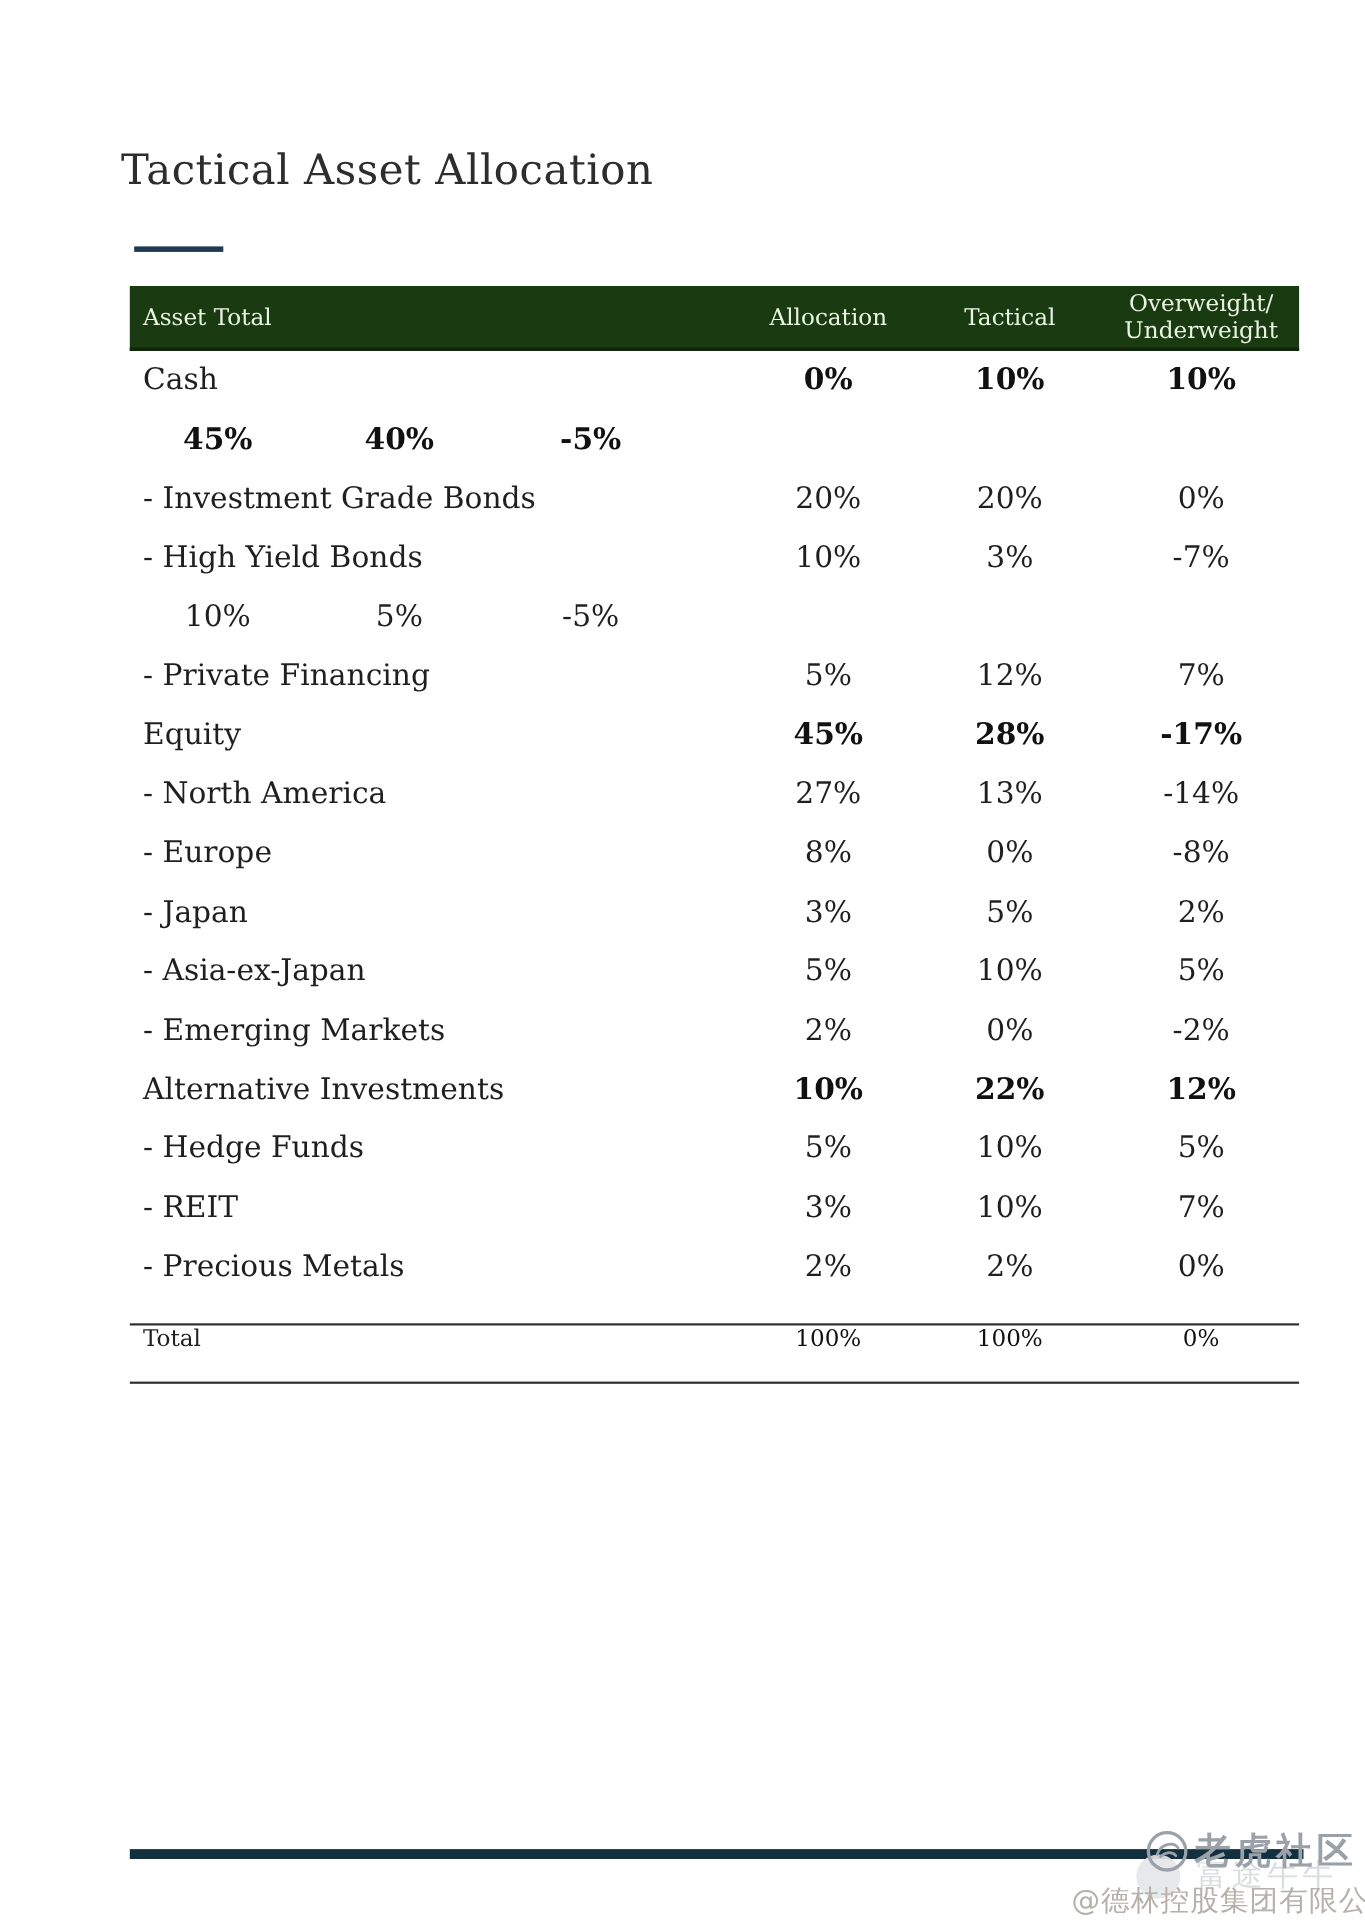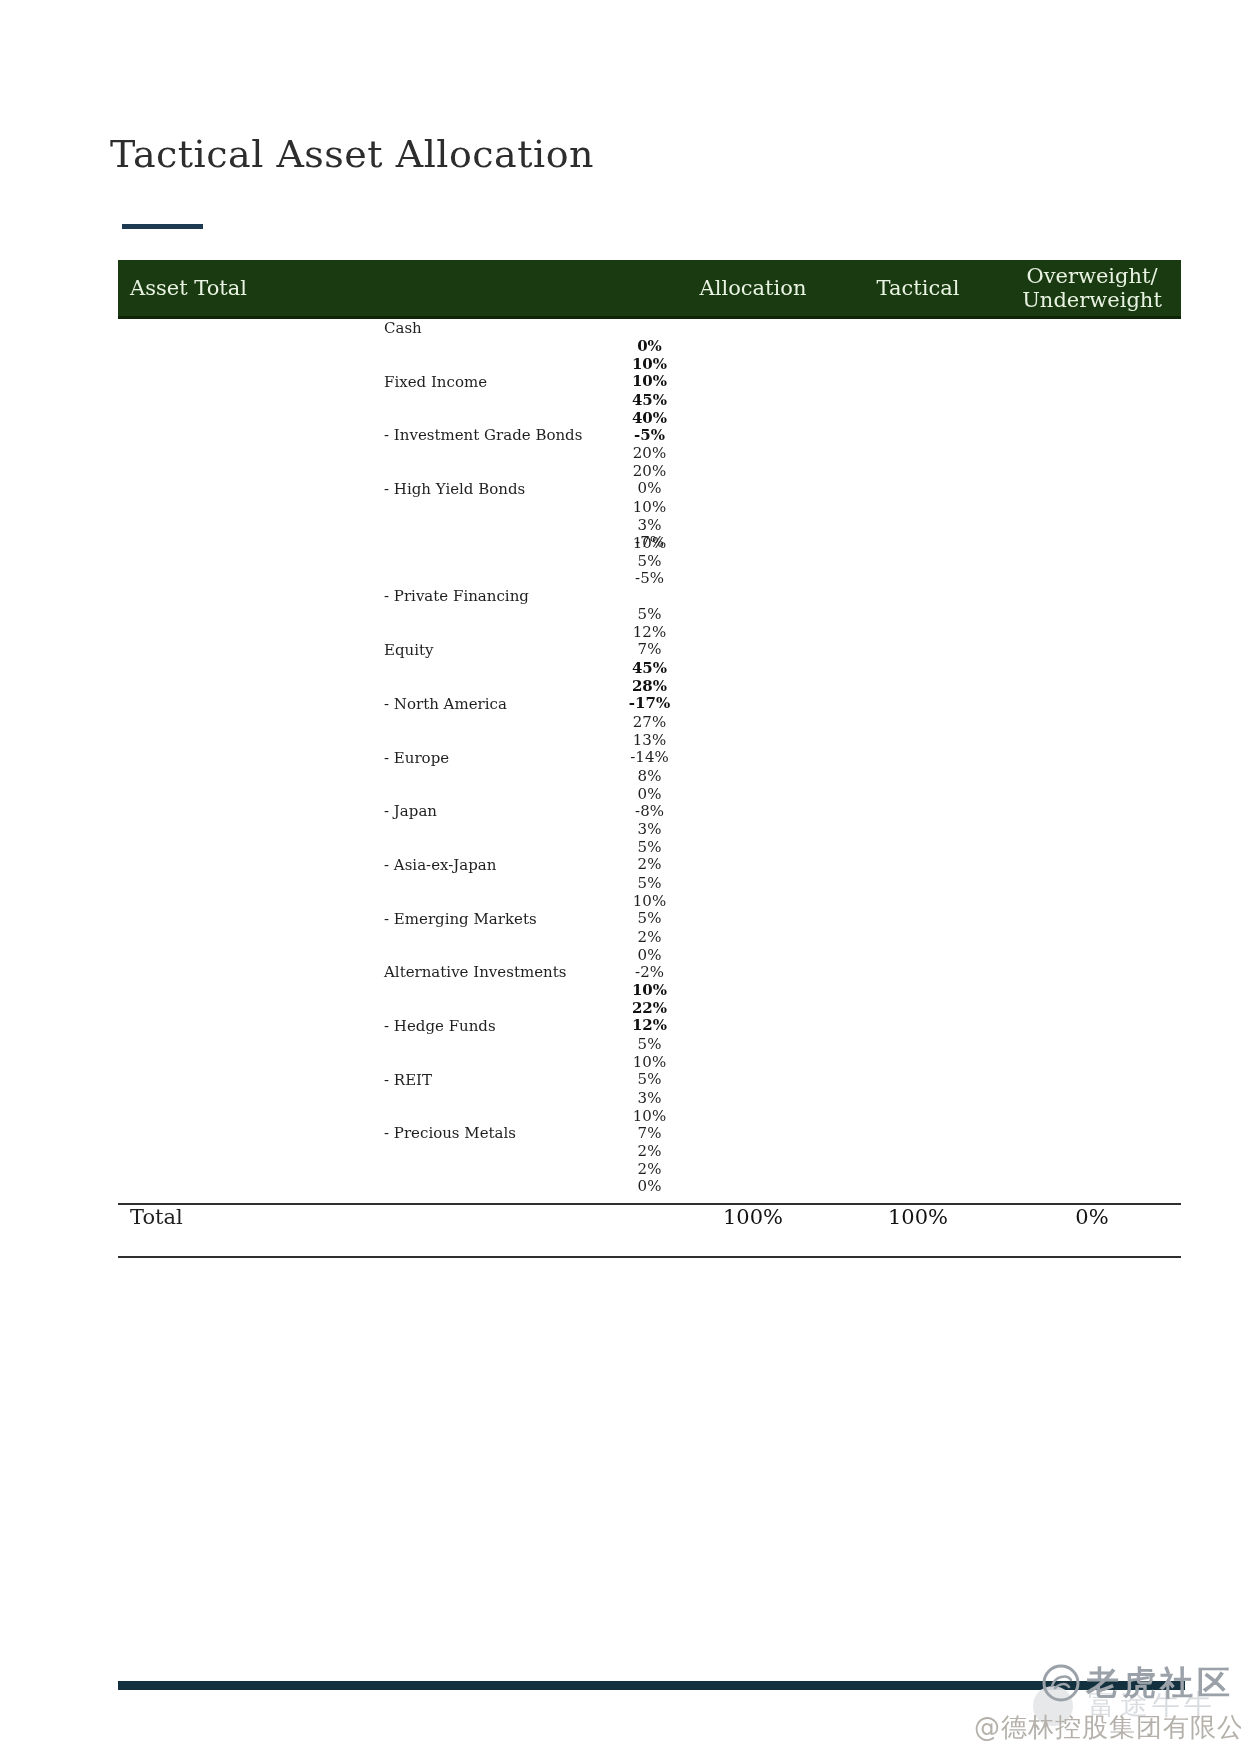--- a/index.html
+++ b/index.html
@@ -30,21 +30,21 @@
     color:#e9f3e1;font-size:21px;
     border-bottom:3px solid #0e2507;
     box-sizing:border-box;
   }
   .cell-label{width:555px;padding-left:12px;box-sizing:border-box;text-align:left;}
   .cell-strategic{width:160px;text-align:center;}
   .cell-tactical{width:170px;text-align:center;}
   .cell-ou{width:178px;text-align:center;line-height:1.15;}
   .tbody .row{
     display:flex;align-items:center;
-    height:53.7px;font-size:15px;flex-direction:column;
+    height:53.7px;font-size:27px;
   }
   .row .cell-label{color:#1f1f1f;}
   .row.em .val{font-weight:700;color:#111;}
   .total-block{
     margin-top:25px;
     border-top:2px solid #2f2f2f;
     border-bottom:2px solid #2f2f2f;
     height:51px;display:flex;
     font-size:21px;
   }
@@ -102,21 +102,20 @@
 
     <div class="tbody">
   <div class="row em">
     <div class="cell-label">Cash</div>
     <div class="cell-strategic val">0%</div>
     <div class="cell-tactical val">10%</div>
     <div class="cell-ou val">10%</div>
   </div>
 
   <div class="row em">
-    <div class="cell-label">Fixed Income</div>
     <div class="cell-strategic val">45%</div>
     <div class="cell-tactical val">40%</div>
     <div class="cell-ou val">-5%</div>
   </div>
 
   <div class="row">
     <div class="cell-label">- Investment Grade Bonds</div>
     <div class="cell-strategic val">20%</div>
     <div class="cell-tactical val">20%</div>
     <div class="cell-ou val">0%</div>

